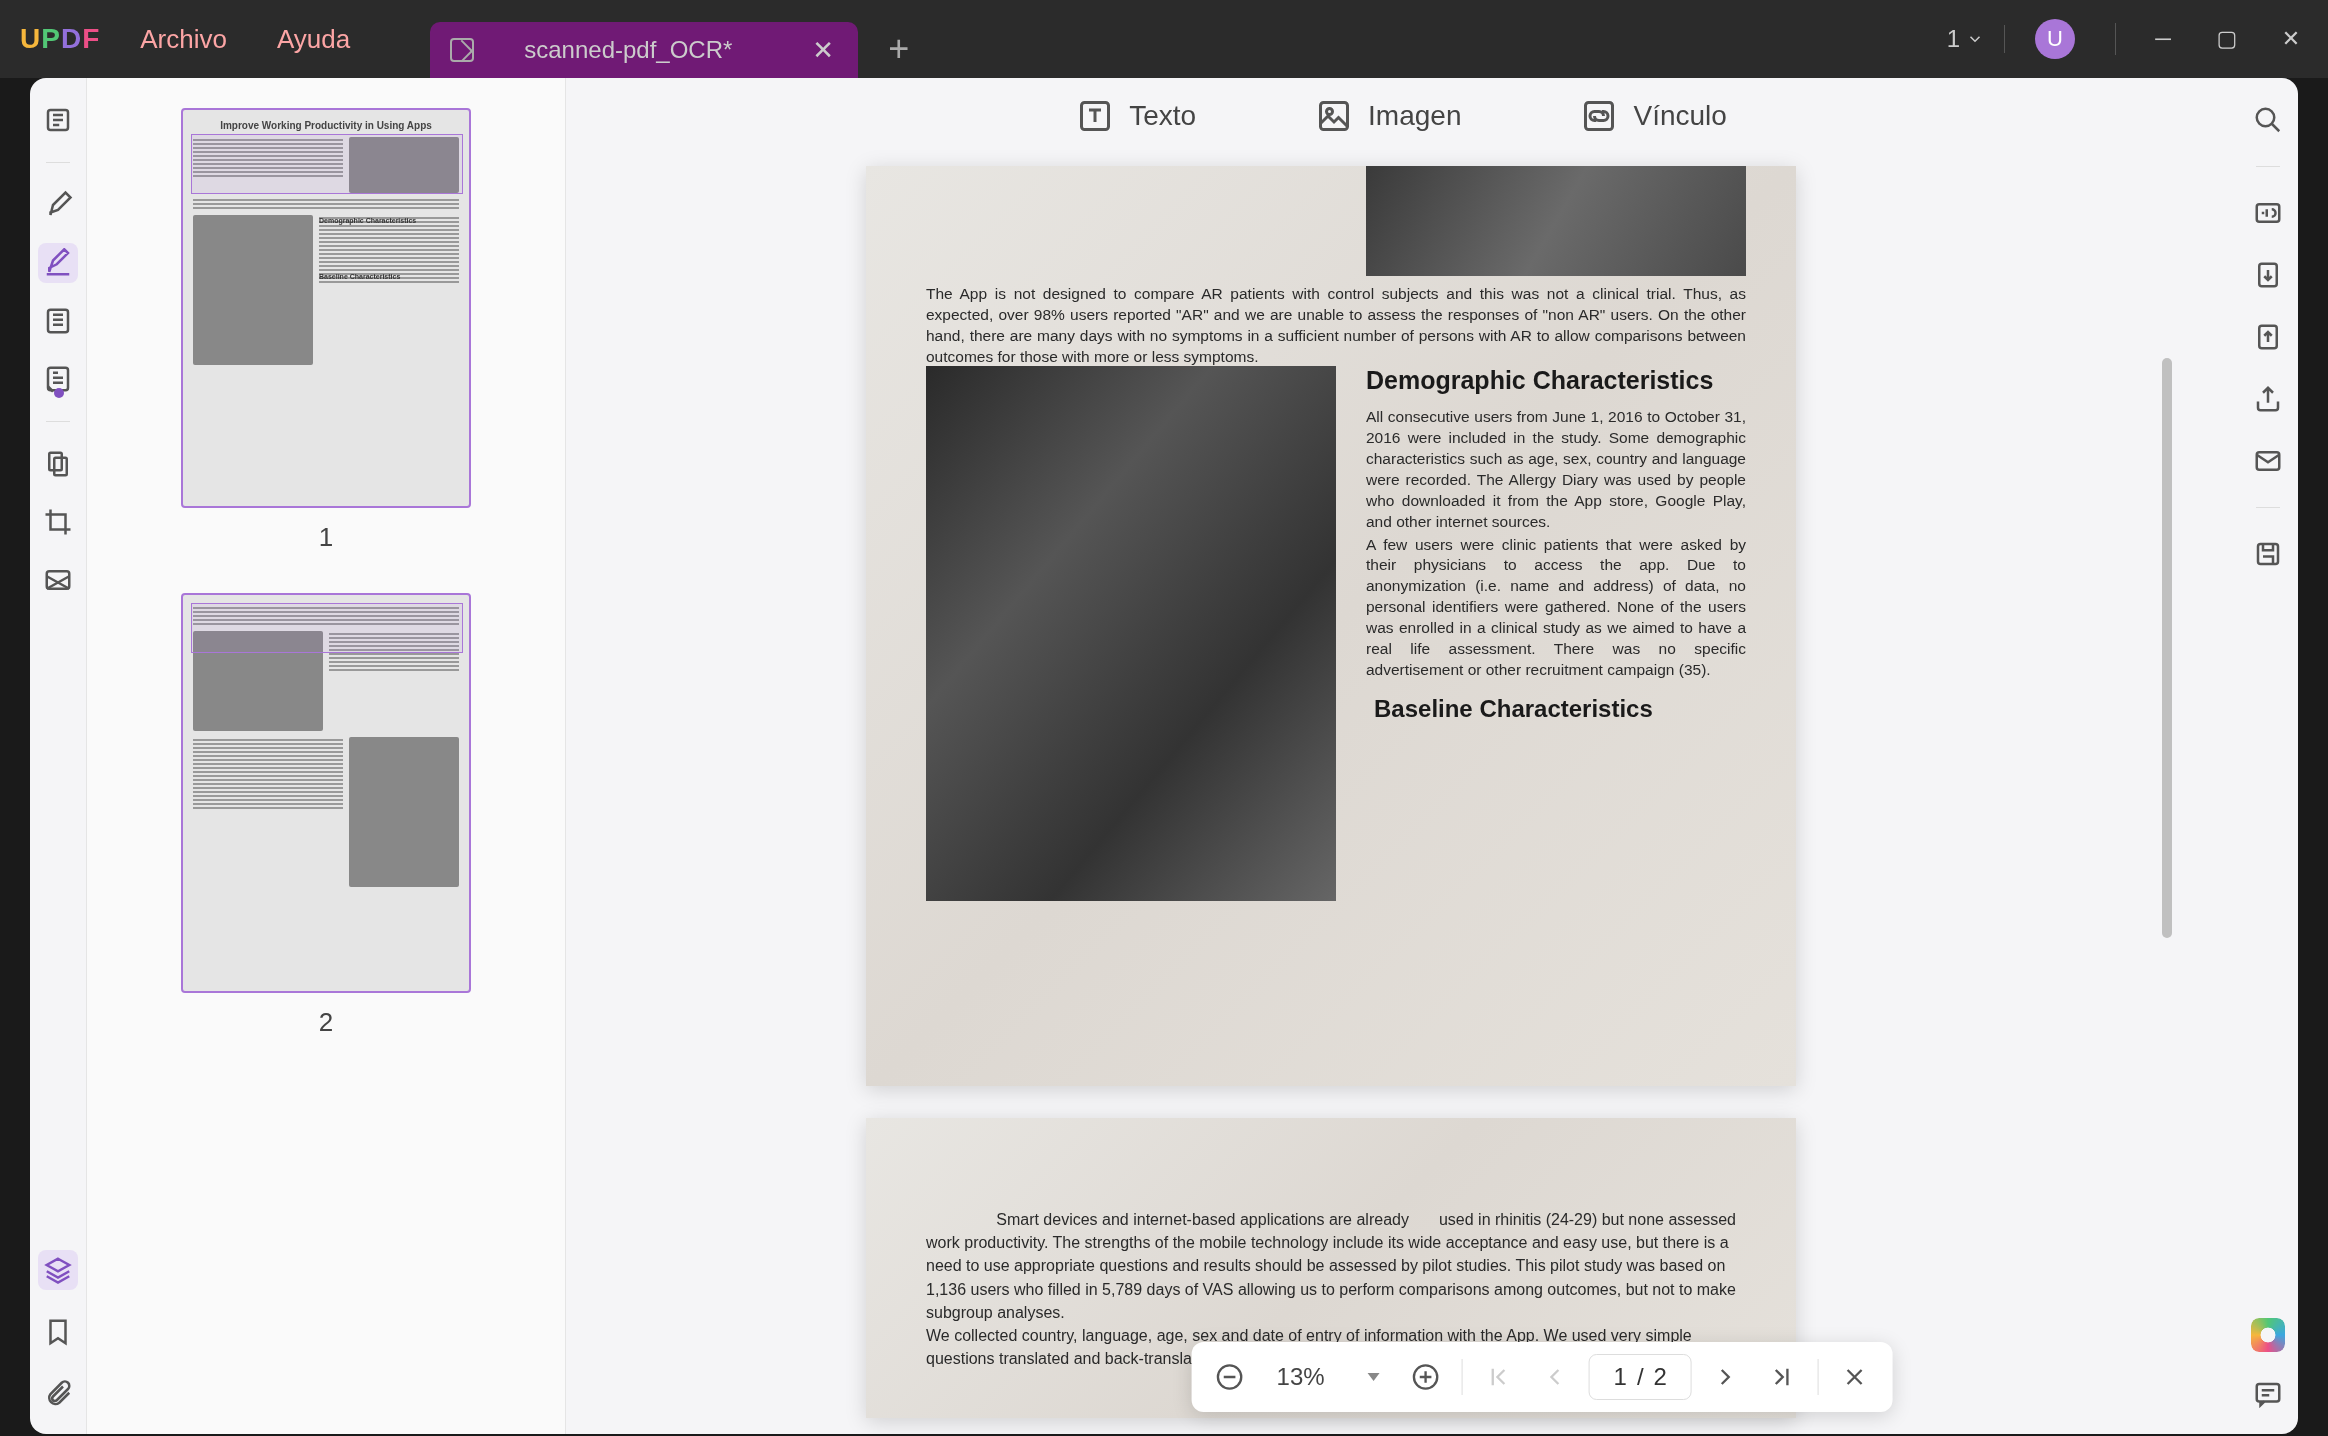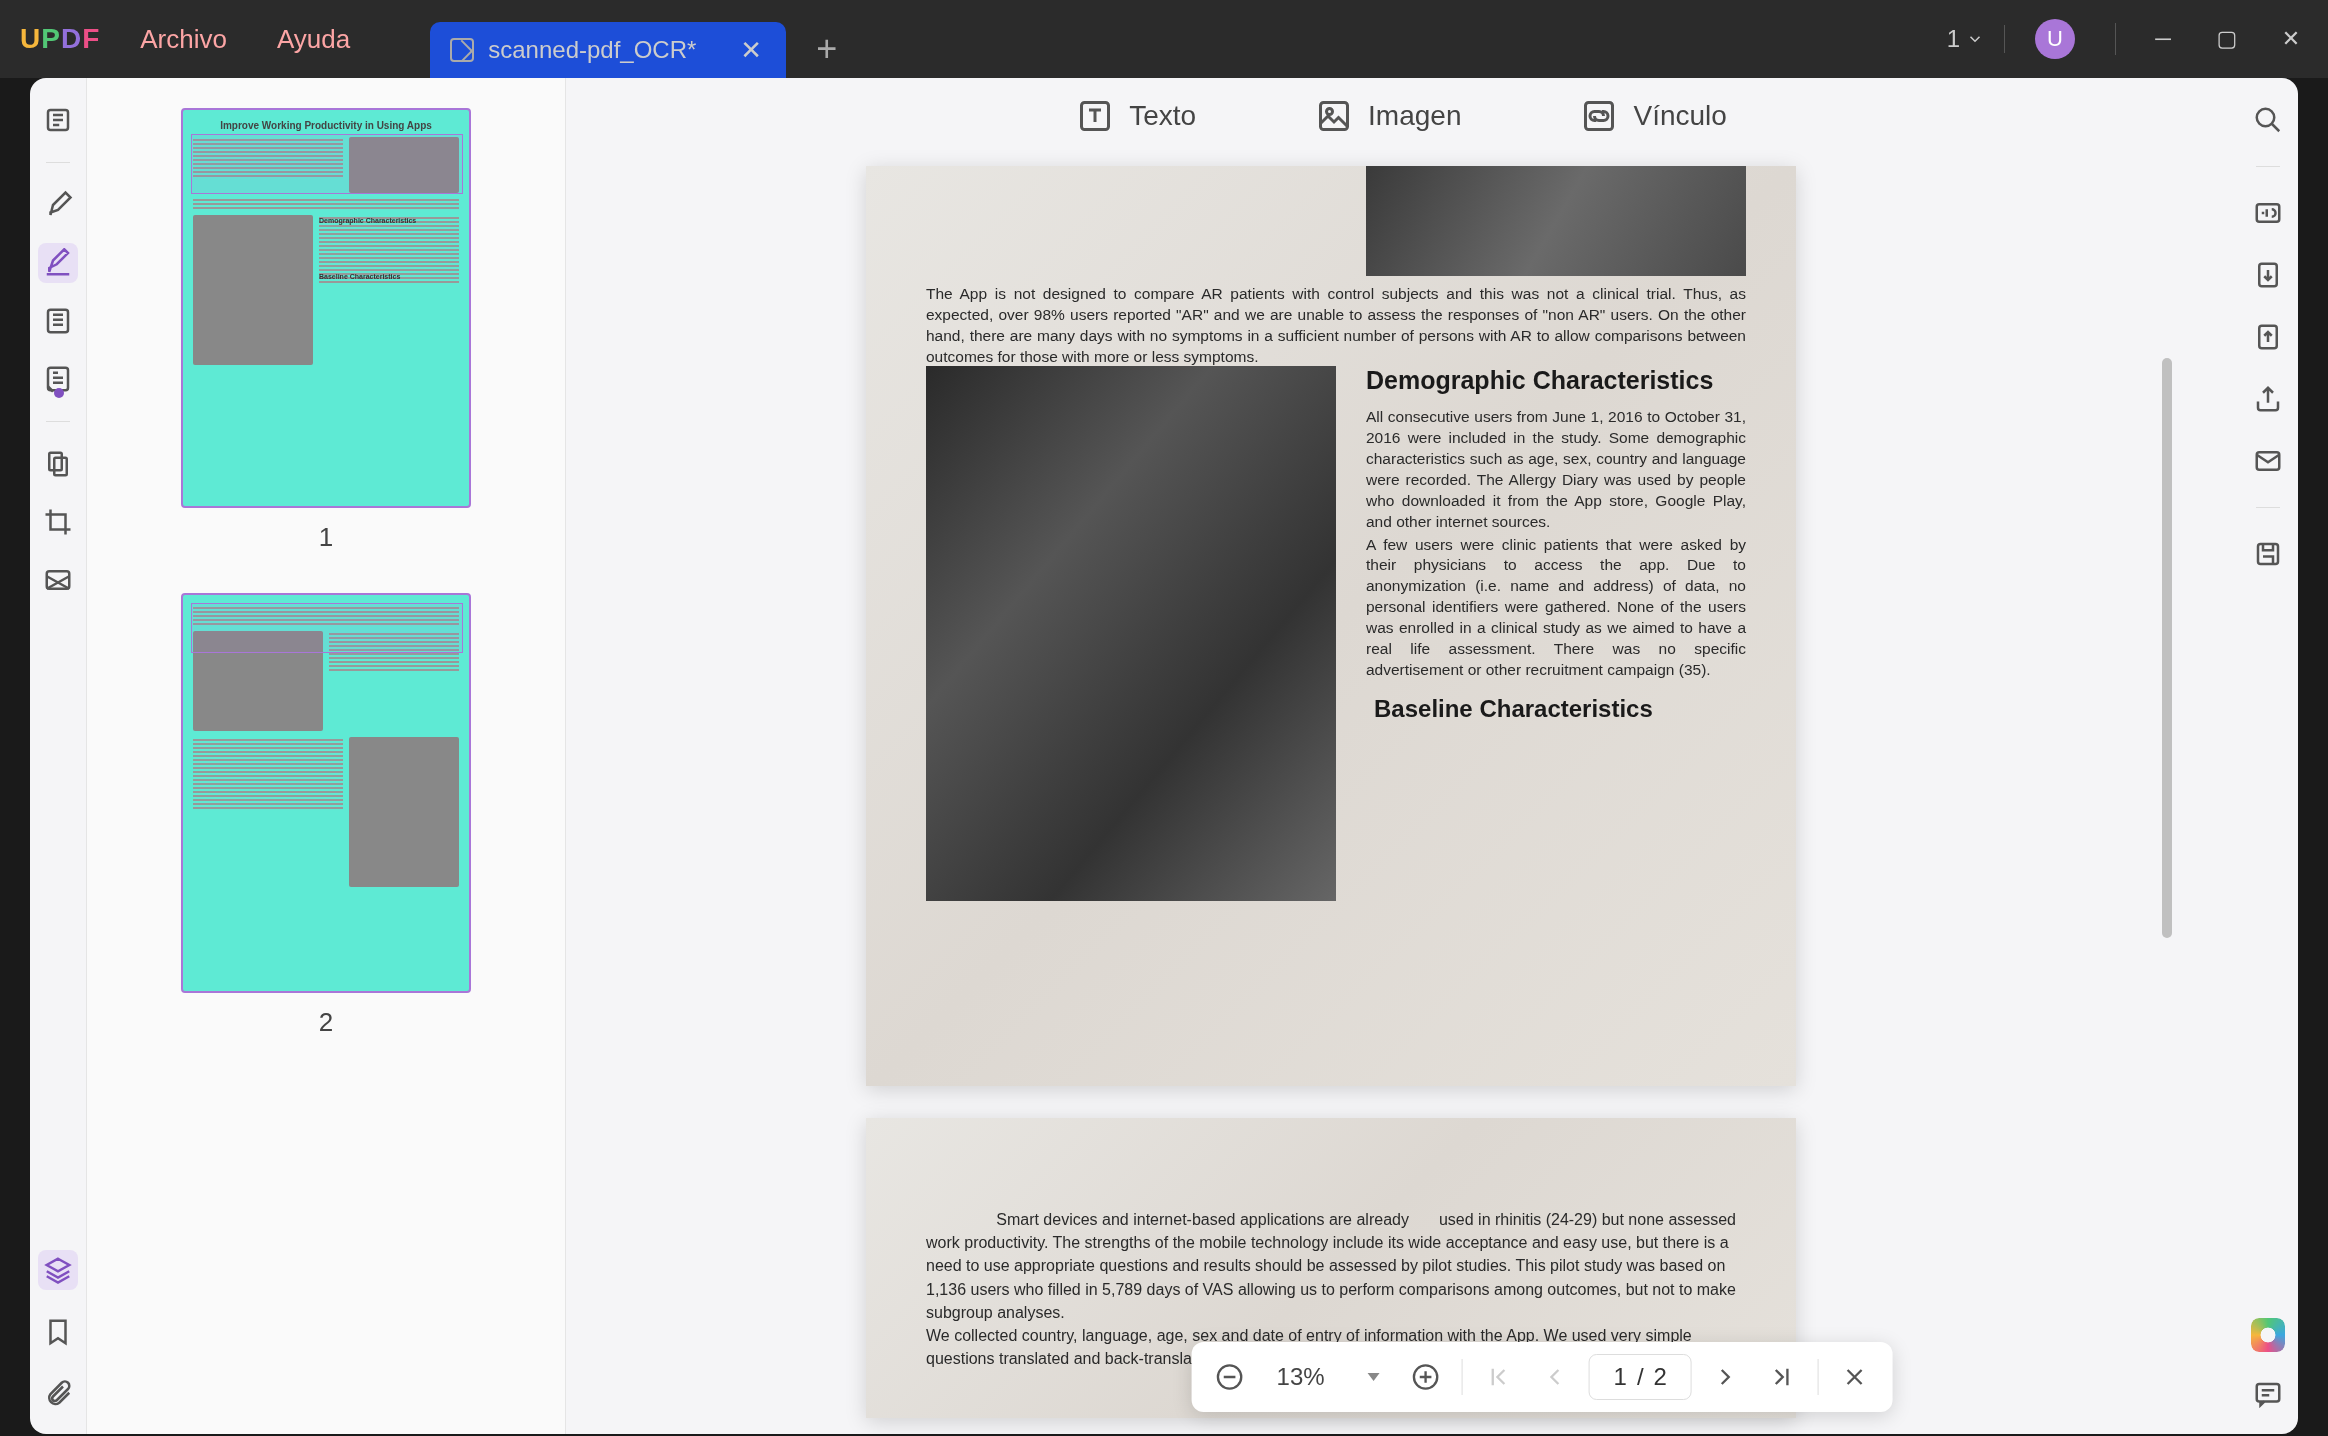--- a/index.html
+++ b/index.html
@@ -3,21 +3,21 @@
 <meta charset="utf-8">
 <style>
 * { margin: 0; padding: 0; box-sizing: border-box; font-family: -apple-system, BlinkMacSystemFont, "Segoe UI", sans-serif; }
 body { background: #1a1a1a; width: 2328px; height: 1436px; overflow: hidden; }
 
 
 .titlebar { height: 78px; background: #2b2b2b; display: flex; align-items: center; padding: 0 20px; }
 .logo { font-weight: 700; font-size: 28px; letter-spacing: 1px; margin-right: 40px; }
 .logo .l1{color:#f6b73c}.logo .l2{color:#52c775}.logo .l3{color:#9370db}.logo .l4{color:#ec4f87}
 .menu-item { color: #fca5a5; font-size: 26px; margin-right: 50px; cursor: pointer; }
-.tab { display: flex; align-items: center; height: 56px; background: #1d4ed8; border-radius: 10px 10px 0 0; padding: 0 20px; margin-top: 22px; margin-left: 30px; }
+.tab { display: flex; align-items: center; height: 56px; background: #701a75; border-radius: 10px 10px 0 0; padding: 0 20px; margin-top: 22px; margin-left: 30px; gap: 36px; }
 .tab-icon { width: 24px; height: 24px; border: 2px solid #aaa; border-radius: 4px; margin-right: 14px; position:relative; }
 .tab-icon::after{content:"";position:absolute;left:2px;top:3px;width:14px;height:14px;border-right:2px solid #aaa;border-bottom:2px solid #aaa;transform:rotate(-45deg);}
 .tab-title { color: #ccc; font-size: 24px; margin-right: 40px; }
 .tab-close { color: #ccc; font-size: 26px; cursor:pointer; padding:0 4px;}
 .new-tab { color: #aaa; font-size: 36px; margin-left: 30px; margin-top:20px; cursor:pointer;}
 .spacer { flex: 1; }
 .win-right { display: flex; align-items: center; gap: 30px; }
 .page-indicator { color: #ccc; font-size: 24px; display:flex; align-items:center; gap:6px; padding-right:20px; border-right:1px solid #555;}
 .avatar { width: 40px; height: 40px; border-radius: 50%; background: #a976d8; color:#fff; display:flex;align-items:center;justify-content:center;font-size:22px;font-weight:500; margin-right:10px;}
 .win-btn { color:#ccc; font-size:22px; cursor:pointer; width:34px; text-align:center;}
@@ -31,21 +31,21 @@
 .tb-icon { width:40px; height:40px; display:flex; align-items:center; justify-content:center; cursor:pointer; border-radius:8px; }
 .tb-icon svg{width:30px;height:30px;stroke:#555;fill:none;stroke-width:2;}
 .tb-icon.active{background:#e8e0f5;}
 .tb-icon.active svg{stroke:#8050c0;}
 .tb-sep{width:24px;height:1px;background:#ddd;margin:4px 0;}
 .dot-purple{width:10px;height:10px;background:#8050c0;border-radius:50%;position:absolute;left:24px;top:310px;}
 
 
 .thumbs { width:480px; background:#fafafa; border-left:1px solid #e5e5e5; border-right:1px solid #e5e5e5; padding:30px 0; overflow-y:auto;}
 .thumb-wrap{display:flex;flex-direction:column;align-items:center;margin-bottom:40px;}
-.thumb{width:290px;height:400px;background:#5eead4;border:2px solid #a976d8;border-radius:4px;padding:10px;position:relative;}
+.thumb{width:290px;height:400px;background:#e5e5e5;border:2px solid #a976d8;border-radius:4px;padding:10px;position:relative;}
 .thumb.sel{border:2px solid #a976d8;}
 .thumb-title{font-size:10px;color:#444;text-align:center;font-weight:600;margin-bottom:6px;}
 .thumb-row{display:flex;gap:6px;margin-bottom:6px;}
 .thumb-text{flex:1;}
 .thumb-text div{height:2px;background:#999;margin:2px 0;}
 .thumb-img{background:#888;border-radius:2px;}
 .thumb-head{font-size:7px;font-weight:700;color:#333;margin:3px 0;}
 .thumb-num{font-size:26px;color:#444;margin-top:14px;}
 .thumb-hl{position:absolute;border:1px solid #a976d8;background:rgba(169,118,216,0.1);}
 

